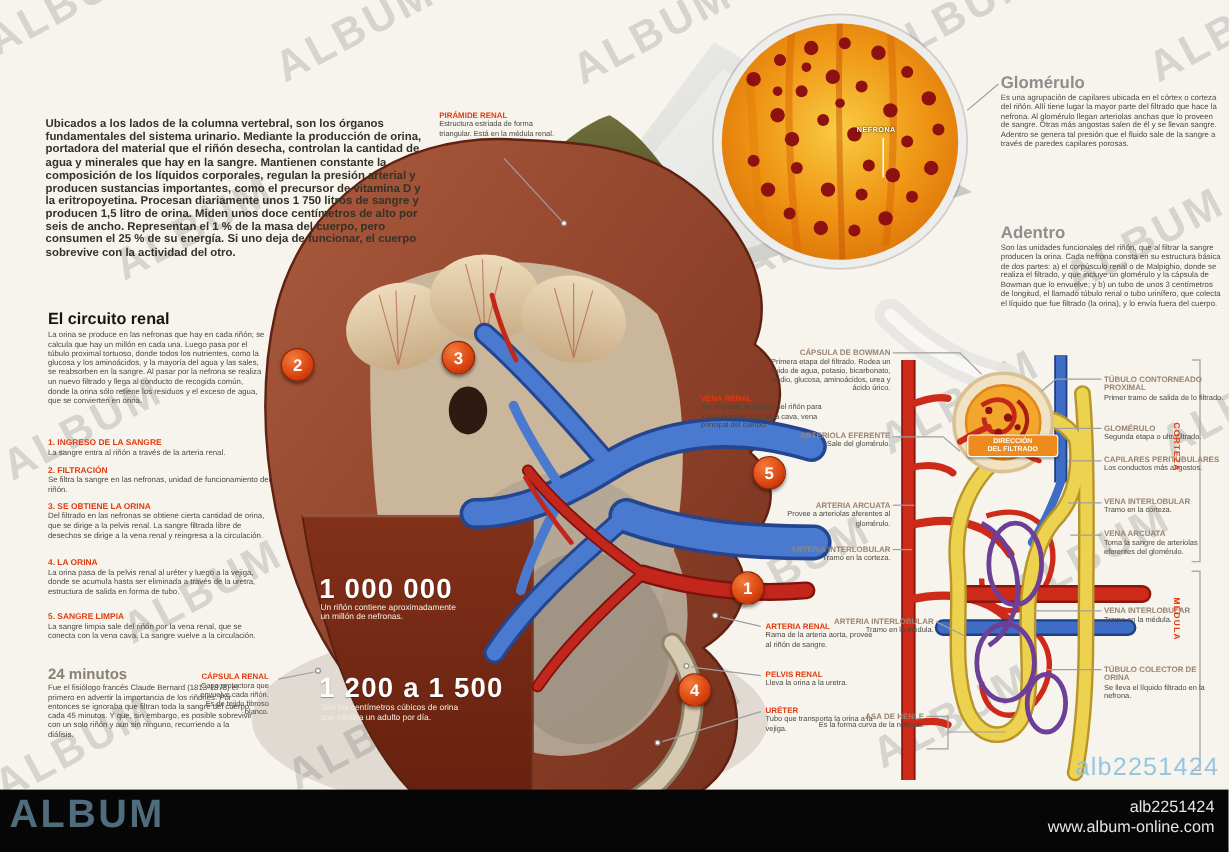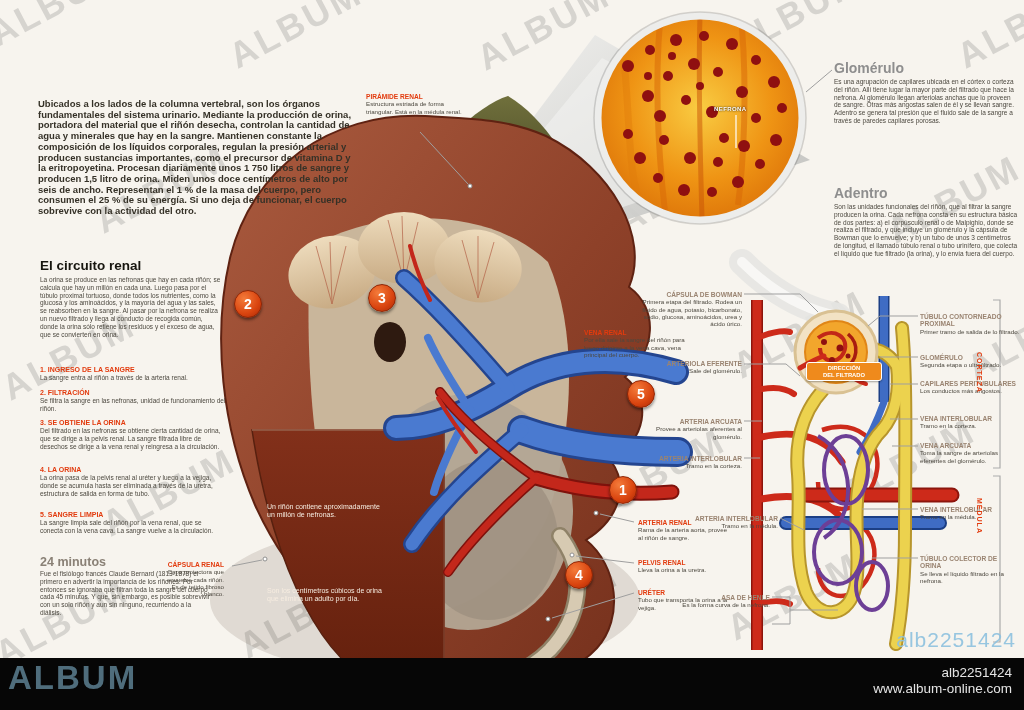--- a/index.html
+++ b/index.html
@@ -370,21 +370,23 @@
   </div>
   <div class="lbl" style="left:638px;top:589px;width:100px">
     <div class="t">URÉTER</div>
     <div>Tubo que transporta la orina a la vejiga.</div>
   </div>
   <div class="lbl right" style="left:158px;top:561px;width:66px">
     <div class="t">CÁPSULA RENAL</div>
     <div>Capa protectora que envuelve cada riñón. Es de tejido fibroso blanco.</div>
   </div>
 
+  <div class="stat-v" style="left:266px;top:477px">1 000 000</div>
   <div class="stat-c" style="left:267px;top:503px;width:118px">Un riñón contiene aproximadamente un millón de nefronas.</div>
+  <div class="stat-v" style="left:266px;top:560px">1 200 a 1 500</div>
   <div class="stat-c" style="left:267px;top:587px;width:122px">Son los centímetros cúbicos de orina que elimina un adulto por día.</div>
 
   <div class="abs gray-h" style="left:834px;top:60px">Glomérulo</div>
   <div class="abs body-s" style="left:834px;top:78px;width:184px">Es una agrupación de capilares ubicada en el córtex o corteza del riñón. Allí tiene lugar la mayor parte del filtrado que hace la nefrona. Al glomérulo llegan arteriolas anchas que lo proveen de sangre. Otras más angostas salen de él y se llevan sangre. Adentro se genera tal presión que el fluido sale de la sangre a través de paredes capilares porosas.</div>
   <div class="abs gray-h" style="left:834px;top:185px">Adentro</div>
   <div class="abs body-s" style="left:834px;top:203px;width:184px">Son las unidades funcionales del riñón, que al filtrar la sangre producen la orina. Cada nefrona consta en su estructura básica de dos partes: a) el corpúsculo renal o de Malpighio, donde se realiza el filtrado, y que incluye un glomérulo y la cápsula de Bowman que lo envuelve; y b) un tubo de unos 3 centímetros de longitud, el llamado túbulo renal o tubo urinífero, que colecta el líquido que fue filtrado (la orina), y lo envía fuera del cuerpo.</div>
 
   <div class="lbl right taupe" style="left:628px;top:291px;width:114px">
     <div class="t">CÁPSULA DE BOWMAN</div>
     <div>Primera etapa del filtrado. Rodea un fluido de agua, potasio, bicarbonato, sodio, glucosa, aminoácidos, urea y ácido úrico.</div>

